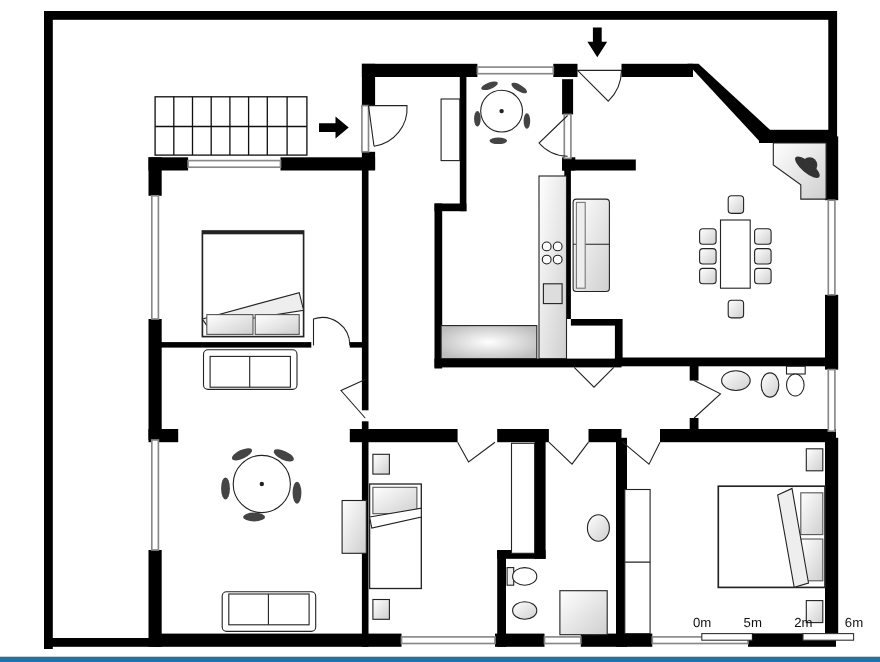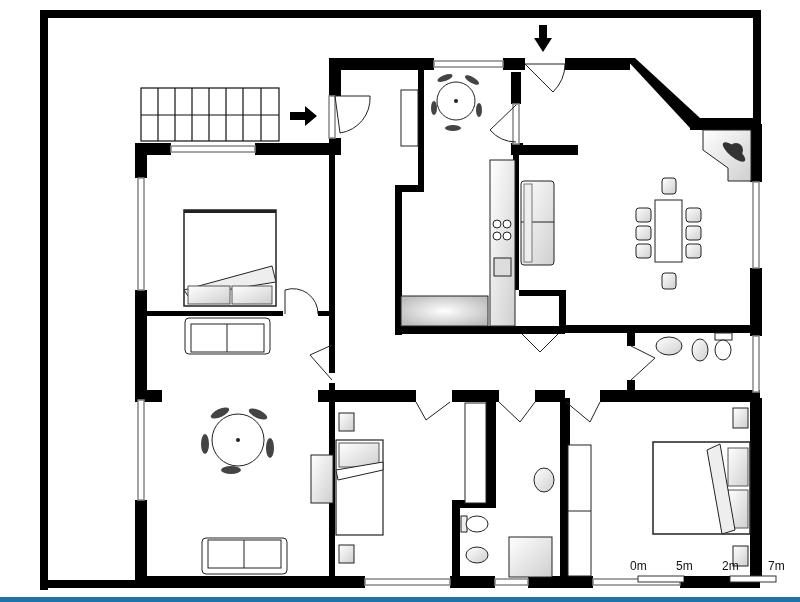--- a/index.html
+++ b/index.html
@@ -280,15 +280,15 @@
   <g>
     <rect x="638" y="576" width="46" height="6" fill="#fff" stroke="#333"></rect>
     <rect x="684" y="576" width="46" height="8" fill="#000"></rect>
     <rect x="730" y="576" width="46" height="6" fill="#fff" stroke="#333"></rect>
   </g>
 </svg>
 
 <span class="scale-label" style="left:630px;">0m</span>
 <span class="scale-label" style="left:676px;">5m</span>
 <span class="scale-label" style="left:722px;">2m</span>
-<span class="scale-label" style="left:768px;">7m</span>
+<span class="scale-label" style="left:768px;">6m</span>
 
 <div class="bottom-bar" style="background:#1f73a8;"></div>
 
 </body></html>

